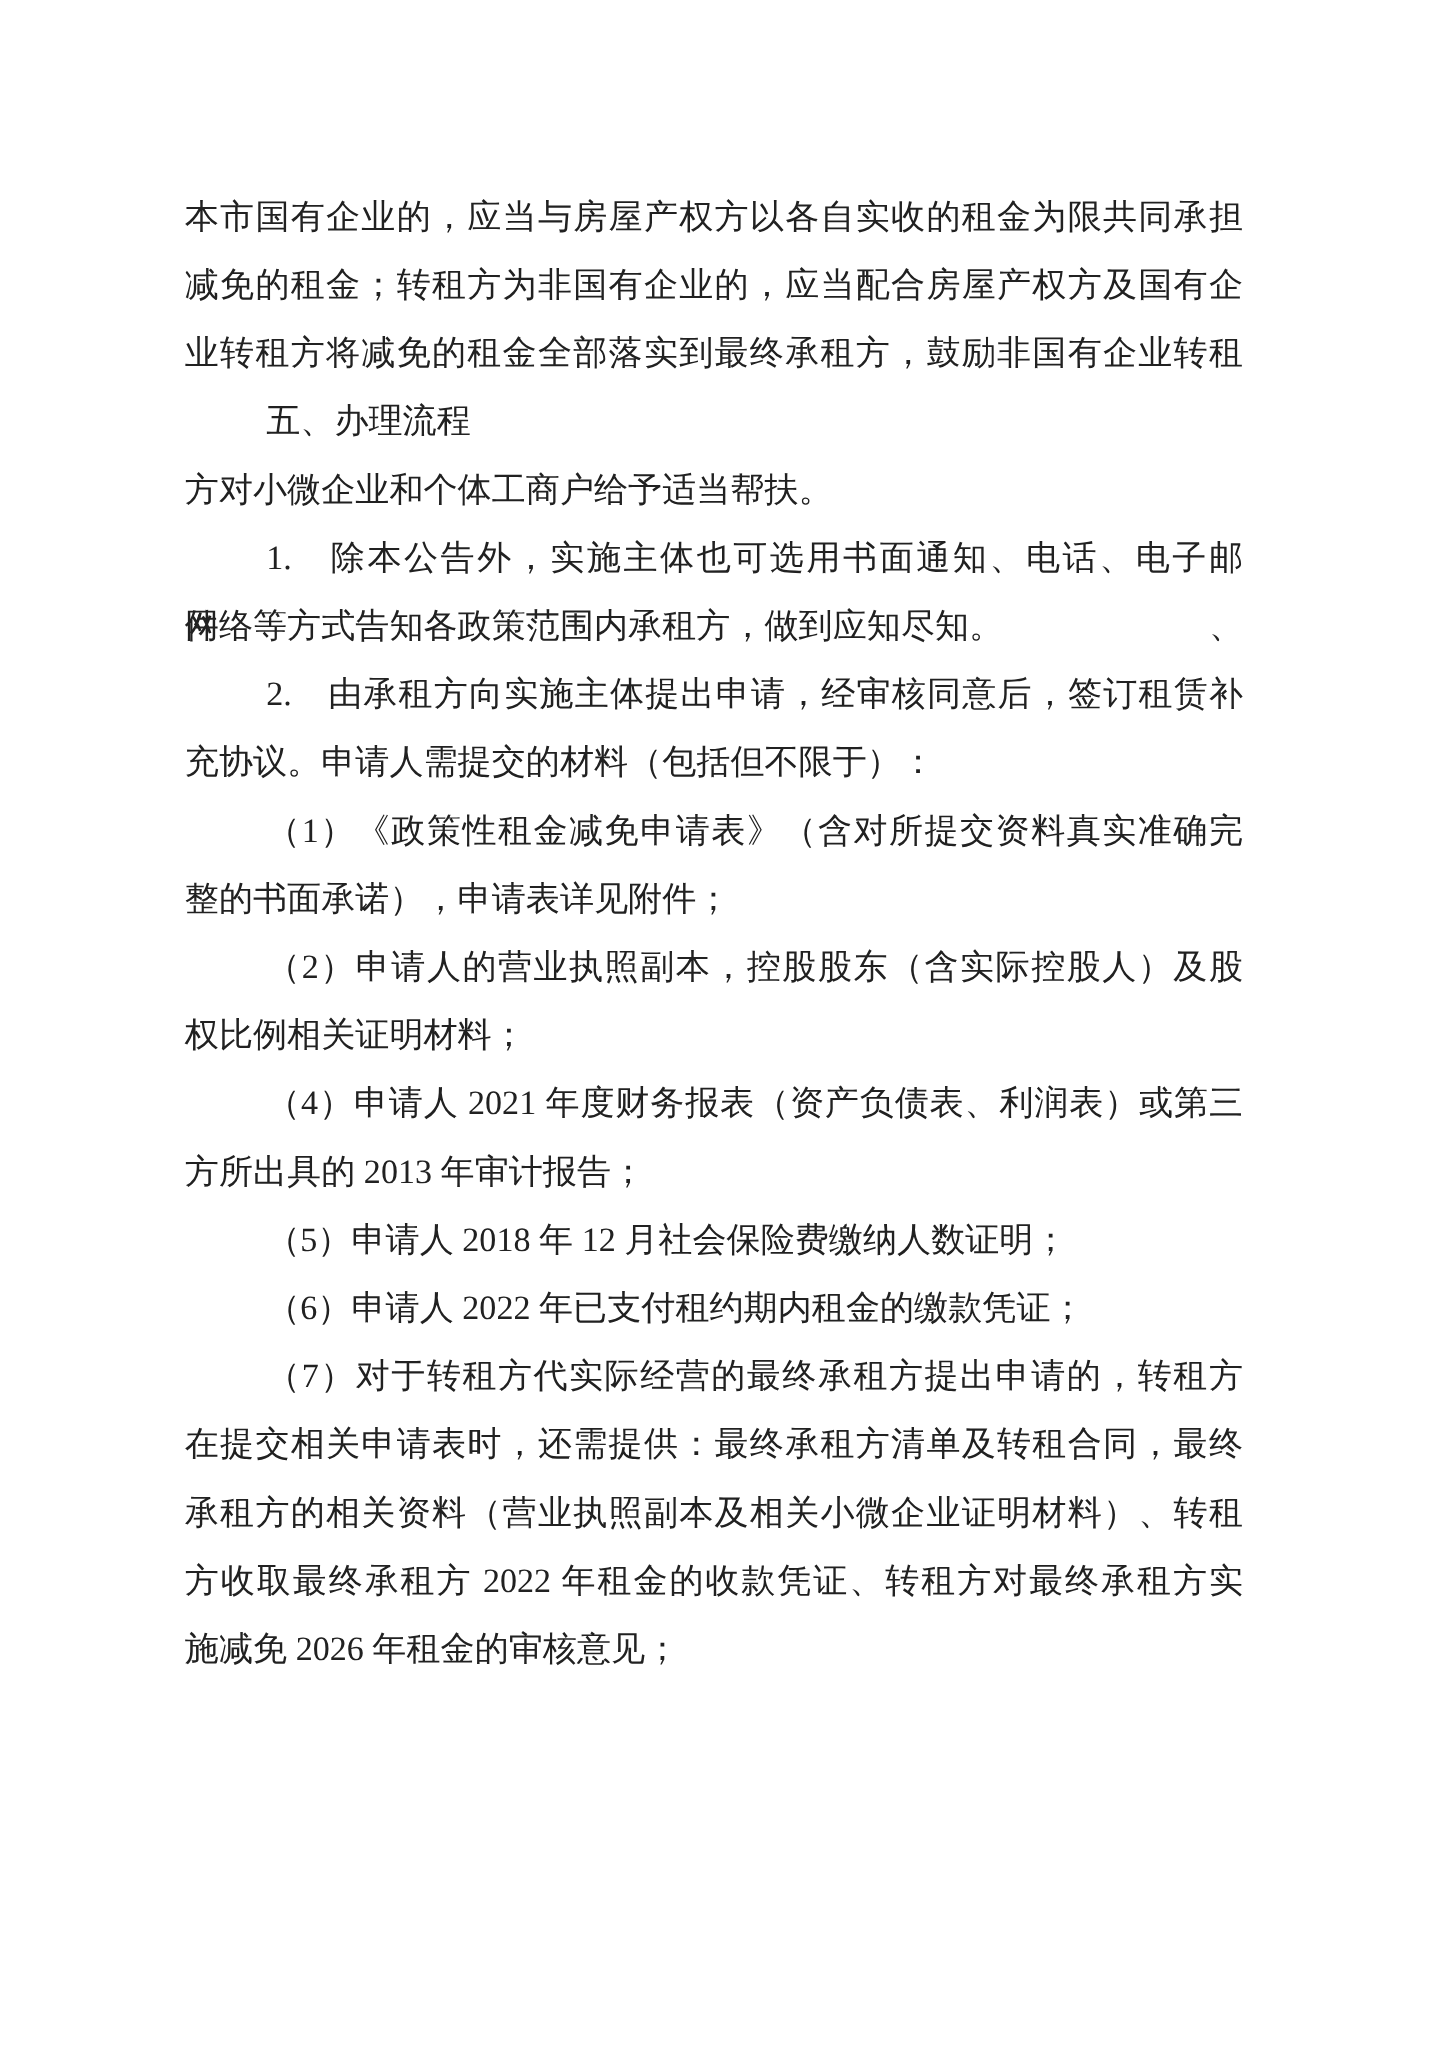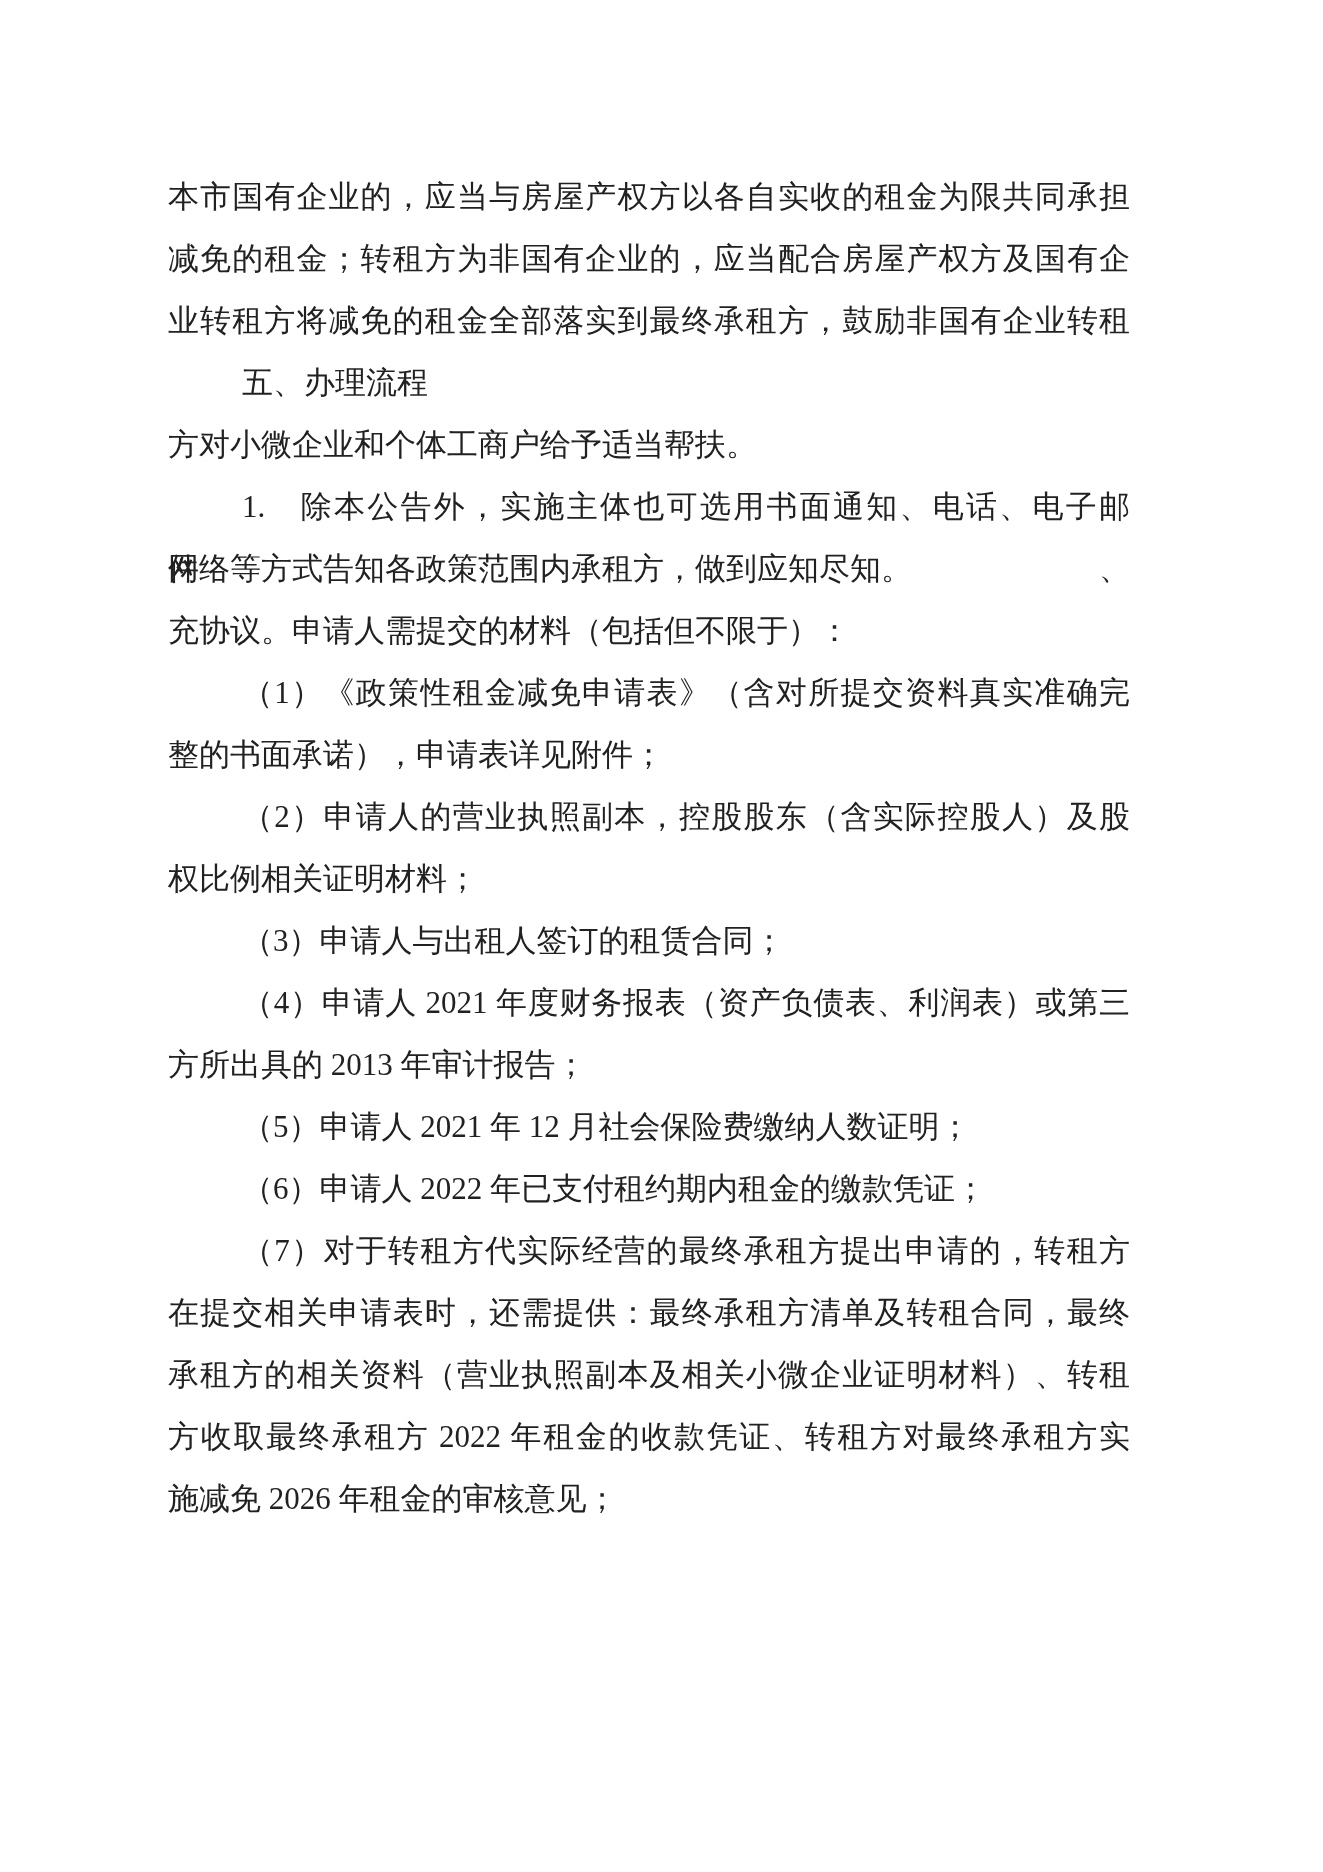--- a/index.html
+++ b/index.html
@@ -42,29 +42,29 @@
 
 <div class="page">
   <div class="text-block">
     <div class="line fill">本市国有企业的，应当与房屋产权方以各自实收的租金为限共同承担</div>
     <div class="line fill">减免的租金；转租方为非国有企业的，应当配合房屋产权方及国有企</div>
     <div class="line fill">业转租方将减免的租金全部落实到最终承租方，鼓励非国有企业转租</div>
     <div class="line indent">五、办理流程</div>
     <div class="line">方对小微企业和个体工商户给予适当帮扶。</div>
     <div class="line indent fill">1.　除本公告外，实施主体也可选用书面通知、电话、电子邮件、</div>
     <div class="line">网络等方式告知各政策范围内承租方，做到应知尽知。</div>
+    <div class="line indent fill">2.　由承租方向实施主体提出申请，经审核同意后，签订租赁补</div>
     <div class="line">充协议。申请人需提交的材料（包括但不限于）：</div>
     <div class="line indent fill">（1）《政策性租金减免申请表》（含对所提交资料真实准确完</div>
     <div class="line">整的书面承诺），申请表详见附件；</div>
     <div class="line indent fill">（2）申请人的营业执照副本，控股股东（含实际控股人）及股</div>
     <div class="line">权比例相关证明材料；</div>
-    <div class="line indent">（3）申请人与出租人签订的租赁合同；</div>
     <div class="line indent fill">（4）申请人 2021 年度财务报表（资产负债表、利润表）或第三</div>
     <div class="line">方所出具的 2013 年审计报告；</div>
-    <div class="line indent">（5）申请人 2021 年 12 月社会保险费缴纳人数证明；</div>
+    <div class="line indent">（5）申请人 2018 年 12 月社会保险费缴纳人数证明；</div>
     <div class="line indent">（6）申请人 2022 年已支付租约期内租金的缴款凭证；</div>
     <div class="line indent fill">（7）对于转租方代实际经营的最终承租方提出申请的，转租方</div>
     <div class="line fill">在提交相关申请表时，还需提供：最终承租方清单及转租合同，最终</div>
     <div class="line fill">承租方的相关资料（营业执照副本及相关小微企业证明材料）、转租</div>
     <div class="line fill">方收取最终承租方 2022 年租金的收款凭证、转租方对最终承租方实</div>
     <div class="line">施减免 2026 年租金的审核意见；</div>
   </div>
 </div>
 
 </body></html>

